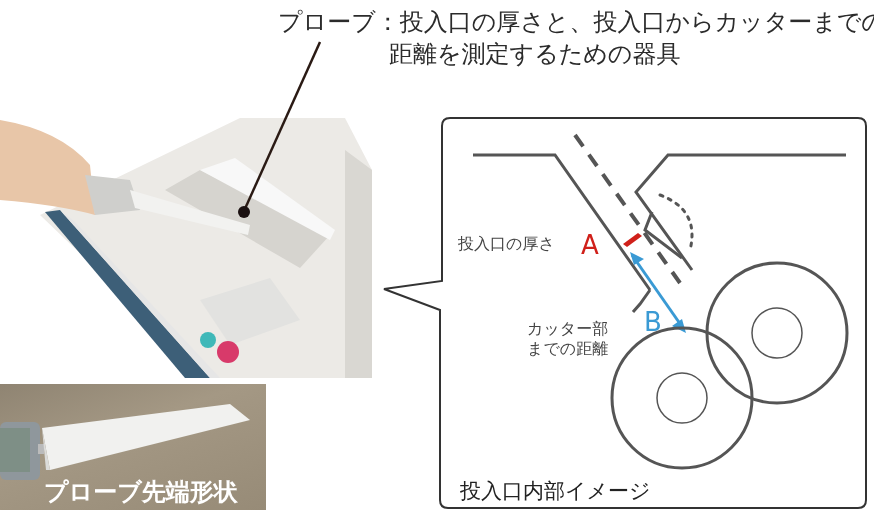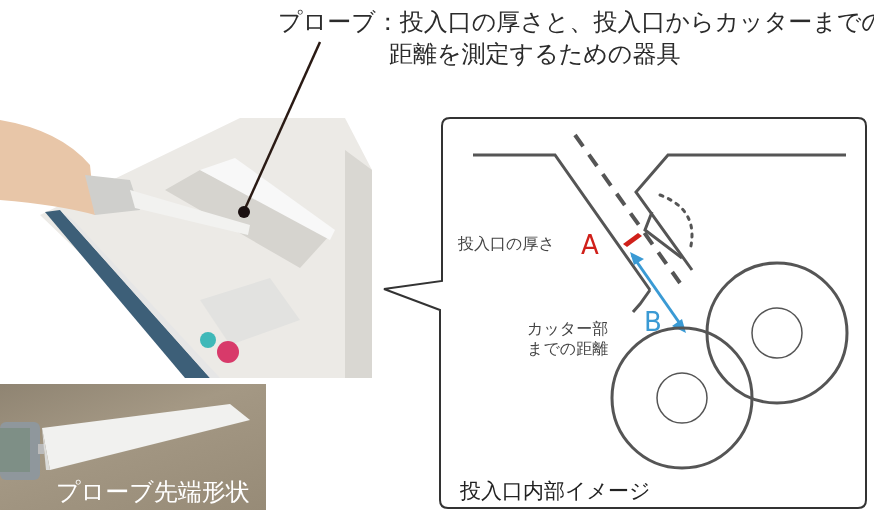--- a/index.html
+++ b/index.html
@@ -2,21 +2,21 @@
 <html><head>
 <meta charset="utf-8">
 <style>
   html,body{margin:0;padding:0;background:#fff;}
   body{width:874px;height:510px;position:relative;overflow:hidden;font-family:"DejaVu Sans","Liberation Sans",sans-serif;color:#333;}
   .abs{position:absolute;}
   .caption-top{left:278px;top:6px;font-size:24px;line-height:32px;color:#2b2b2b;white-space:nowrap;}
   .caption-top .l2{padding-left:111px;display:block;}
   .photo-main{left:0;top:110px;width:372px;height:268px;overflow:hidden;}
   .photo-probe{left:0;top:384px;width:266px;height:126px;overflow:hidden;background:linear-gradient(160deg,#8f8472 0%,#a49884 40%,#978b77 100%);}
-  .probe-label{left:56px;top:476px;font-size:24px;color:#fff;white-space:nowrap;}
+  .probe-label{left:44px;top:476px;font-size:24px;color:#fff;white-space:nowrap;font-weight:bold;}
   .diagram-text{font-size:16px;fill:#444;font-family:"DejaVu Sans","Liberation Sans",sans-serif;}
 </style>
 </head>
 <body>
 
 <div class="abs caption-top">
   <span>プローブ：投入口の厚さと、投入口からカッターまでの</span>
   <span class="l2">距離を測定するための器具</span>
 </div>
 

